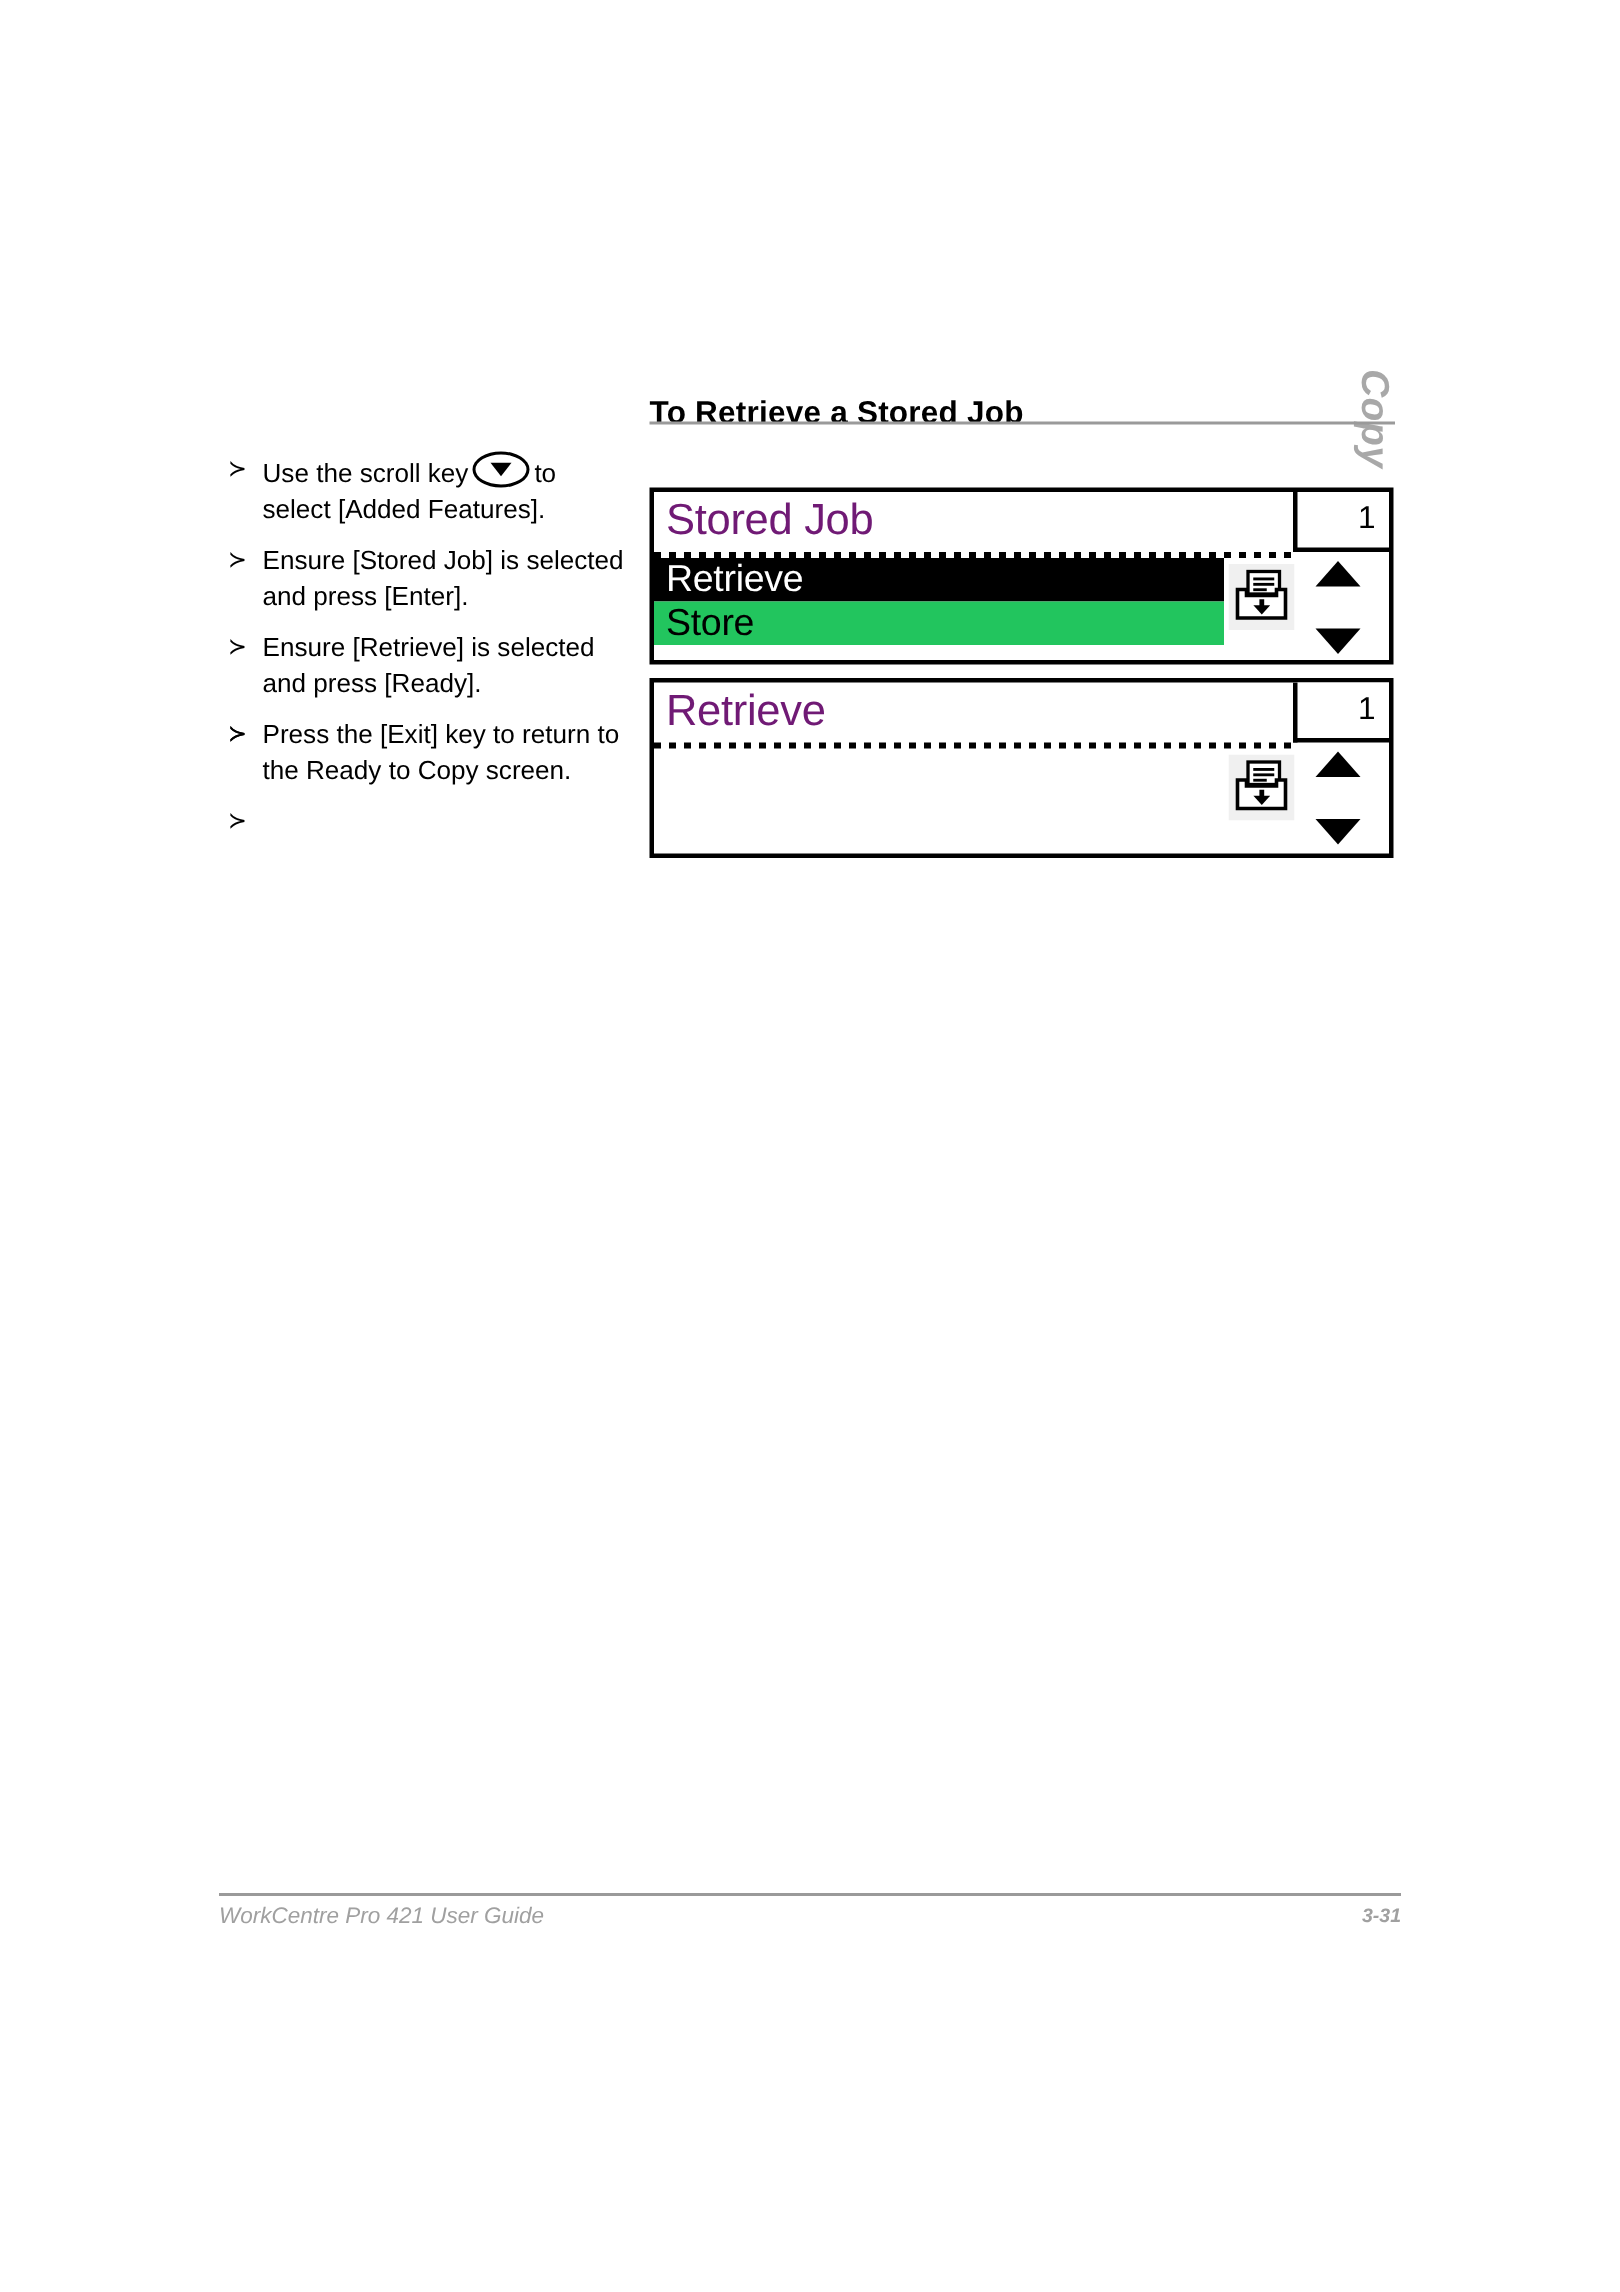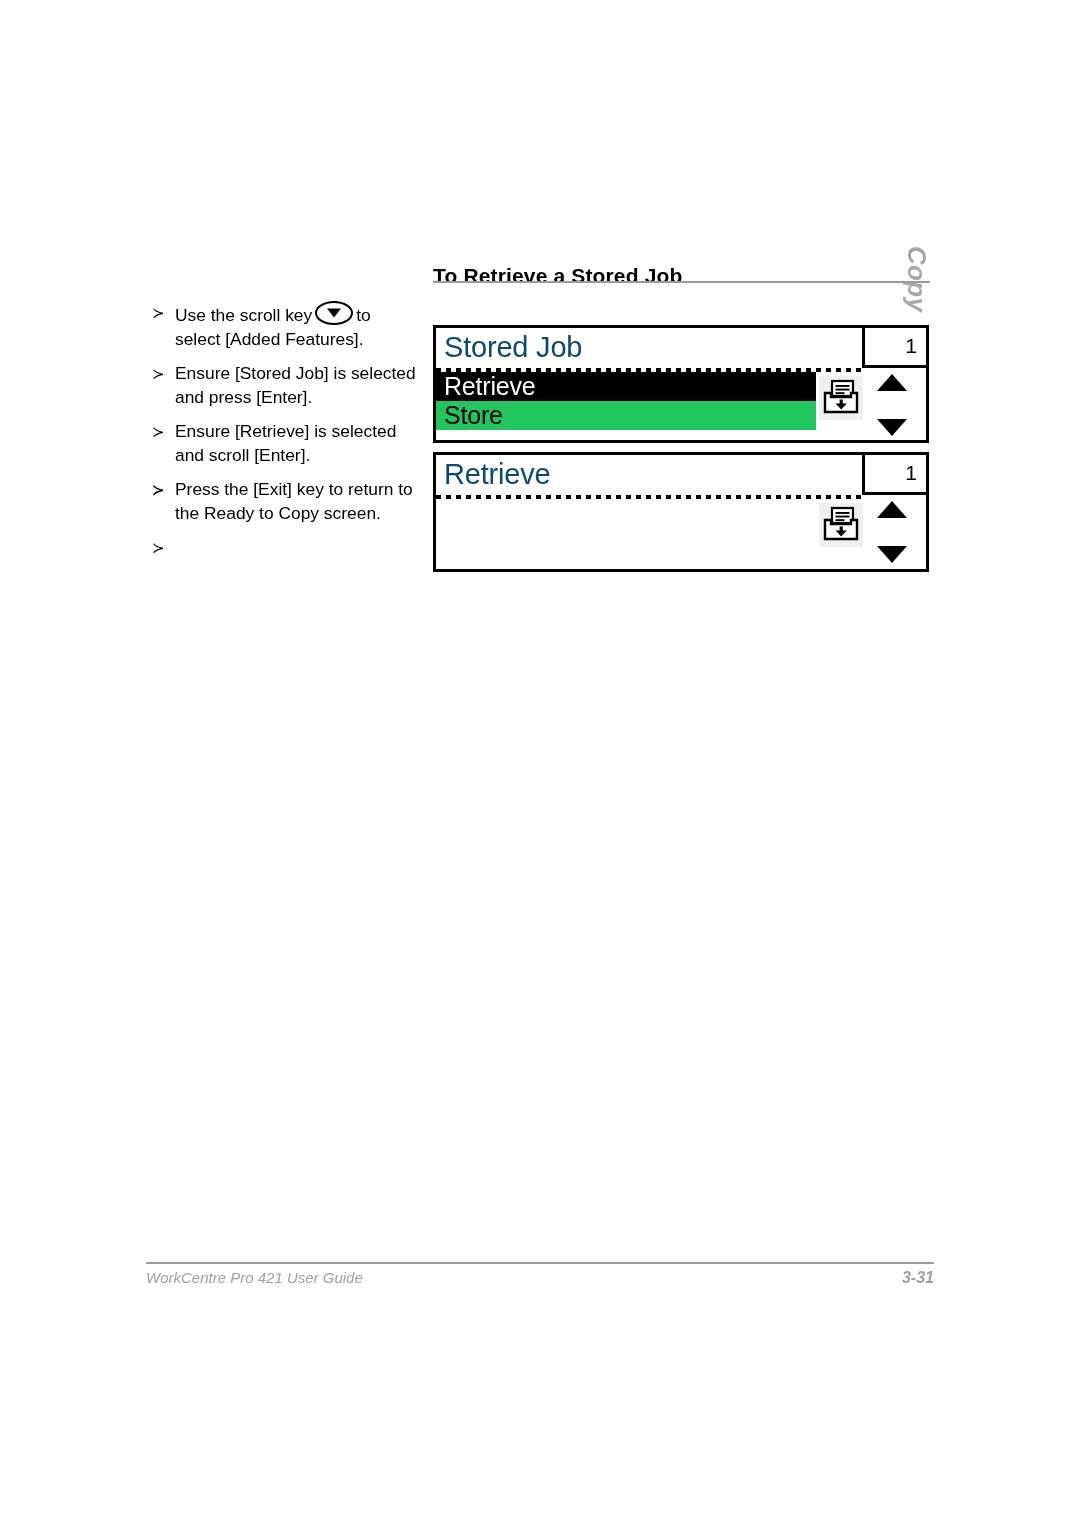--- a/index.html
+++ b/index.html
@@ -140,21 +140,21 @@
     width: 100%;
     height: 40px;
   }
   .lcd-title {
     position: absolute;
     left: 8px;
     top: 0px;
     font-size: 29px;
     line-height: 38px;
     letter-spacing: -0.2px;
-    color: #0c4a6e;
+    color: #701a75;
     white-space: nowrap;
   }
   .lcd-count {
     position: absolute;
     right: 0;
     top: 0;
     width: 64px;
     height: 40px;
     border-left: 3px solid #000;
     border-bottom: 3px solid #000;
@@ -250,21 +250,21 @@
     font-style: italic;
     color: #a0a0a0;
     white-space: nowrap;
   }
   .footer-right {
     position: absolute;
     left: 0;
     top: 1269px;
     width: 934px;
     text-align: right;
-    font-size: 16px;
+    font-size: 13px;
     font-style: italic;
     font-weight: bold;
     color: #a0a0a0;
   }
 </style>
 </head>
 <body>
 
 <div class="page">
 
@@ -279,21 +279,21 @@
 
     <div class="step">
       <span class="step-marker">≻</span><span class="step-text">Use the scroll key</span><span class="scroll-key"></span><span class="step-text">to select [Added Features].</span>
     </div>
 
     <div class="step">
       <span class="step-marker">≻</span><span class="step-text">Ensure [Stored Job] is selected and press [Enter].</span>
     </div>
 
     <div class="step">
-      <span class="step-marker">≻</span><span class="step-text">Ensure [Retrieve] is selected and scroll [Enter].</span>
+      <span class="step-marker">≻</span><span class="step-text">Ensure [Retrieve] is selected and press [Ready].</span>
     </div>
 
     <div class="step">
       <span class="step-marker">≻</span>
     </div>
 
     <div class="step">
       <span class="step-marker">≻</span><span class="step-text">Press the [Exit] key to return to the Ready to Copy screen.</span>
     </div>
 

